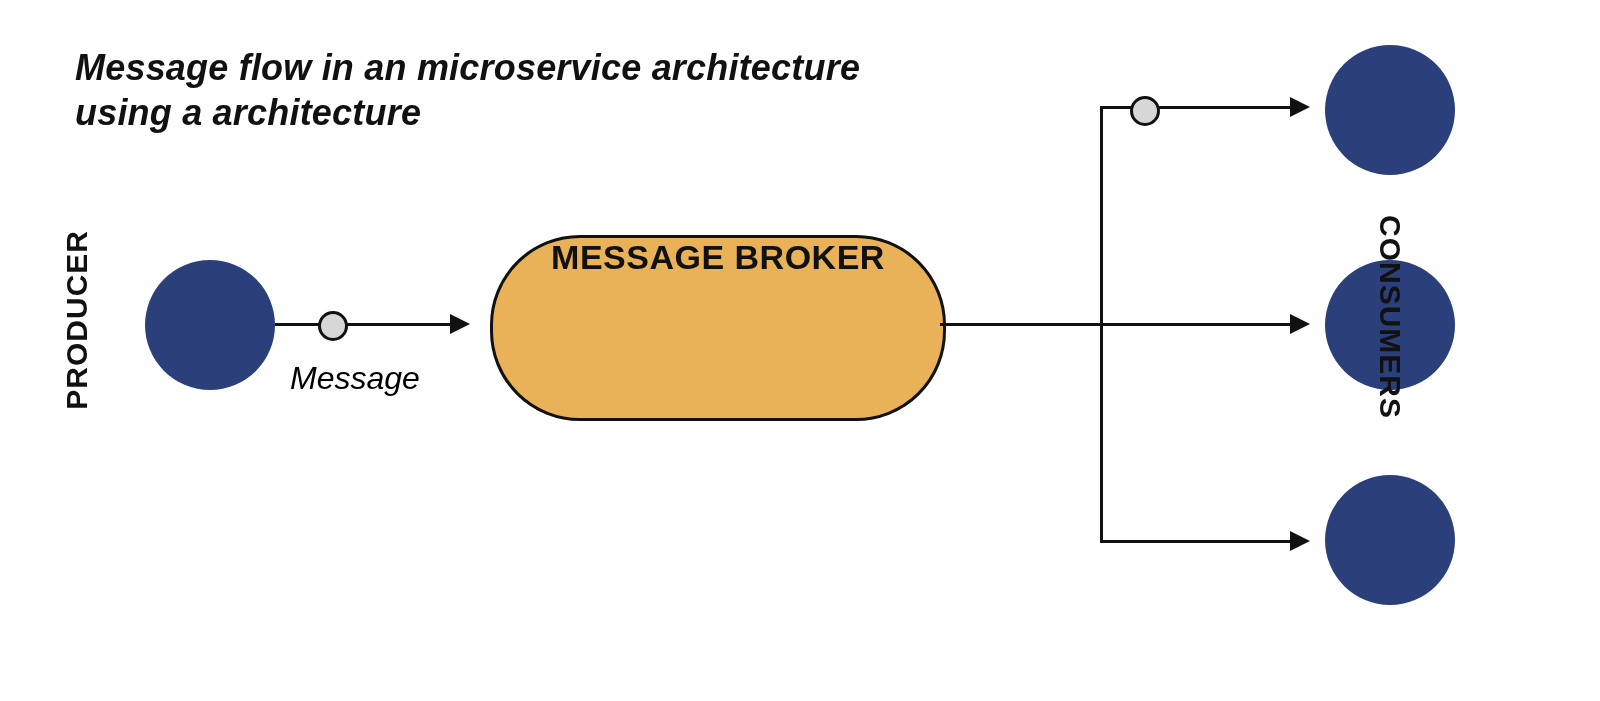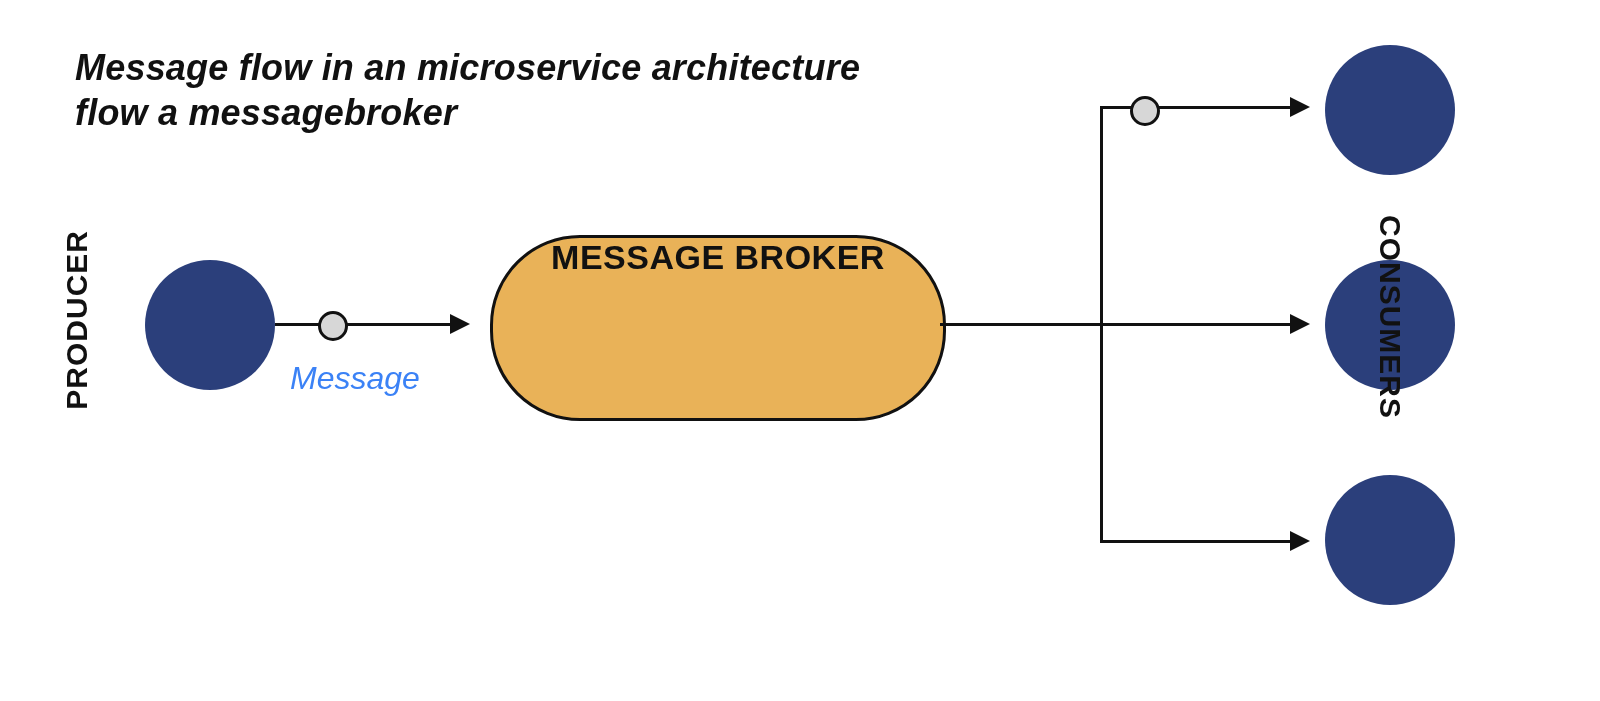--- a/index.html
+++ b/index.html
@@ -9,21 +9,21 @@
   
   .producer-label{position:absolute;left:60px;top:230px;font-size:30px;font-weight:700;letter-spacing:1px;writing-mode:vertical-rl;transform:rotate(180deg);}
   
   .node{position:absolute;border-radius:50%;background:#2b3f7b;}
   .producer-node{left:145px;top:260px;width:130px;height:130px;}
   
   .msg-dot{position:absolute;width:24px;height:24px;border-radius:50%;background:#d7d7d7;border:3px solid #111;}
   .msg-dot-1{left:318px;top:311px;}
   .msg-dot-2{left:1130px;top:96px;}
   
-  .msg-label{position:absolute;left:290px;top:360px;font-size:32px;font-style:italic;color:#3b82f6;}
+  .msg-label{position:absolute;left:290px;top:360px;font-size:32px;font-style:italic;color:#000000;}
   
   .line{position:absolute;background:#111;}
   .h{height:3px;}
   .v{width:3px;}
   .arrowhead{position:absolute;width:0;height:0;border-style:solid;}
   .arrowhead.right{border-width:10px 0 10px 20px;border-color:transparent transparent transparent #111;}
   
   .line-pb{left:275px;top:323px;width:175px;}
   .ah-pb{left:450px;top:314px;}
   
@@ -47,21 +47,21 @@
   
   .consumers-label{position:absolute;right:45px;top:215px;font-size:30px;font-weight:700;letter-spacing:1px;writing-mode:vertical-rl;}
 </style>
 </head>
 <body>
 
 <div class="canvas">
 
   <div class="title">
     <span>Message flow in an microservice architecture</span><br>
-    <span>flow a messagebroker</span>
+    <span>using a architecture</span>
   </div>
 
   <div class="producer-label">PRODUCER</div>
 
   <div class="node producer-node"></div>
 
   <div class="line h line-pb"></div>
   <div class="msg-dot msg-dot-1"></div>
   <div class="arrowhead right ah-pb"></div>
   <div class="msg-label">Message</div>

